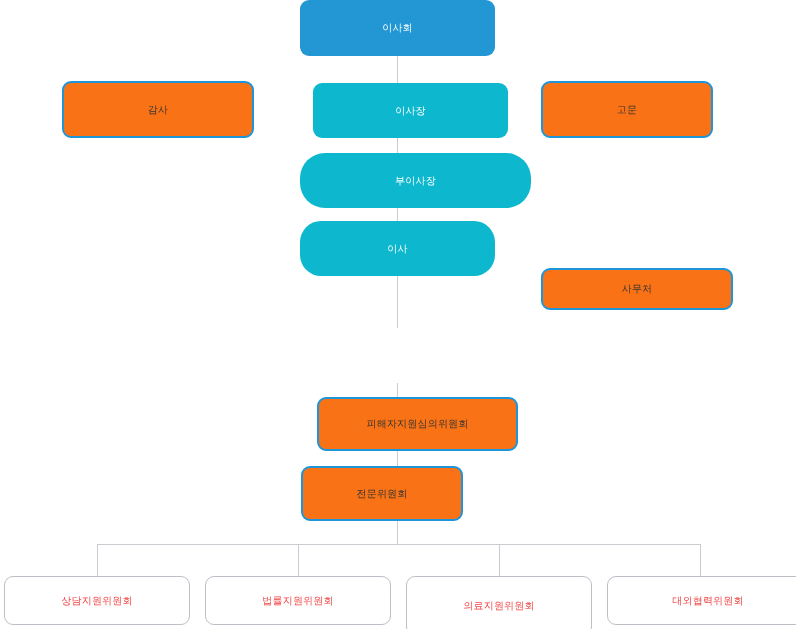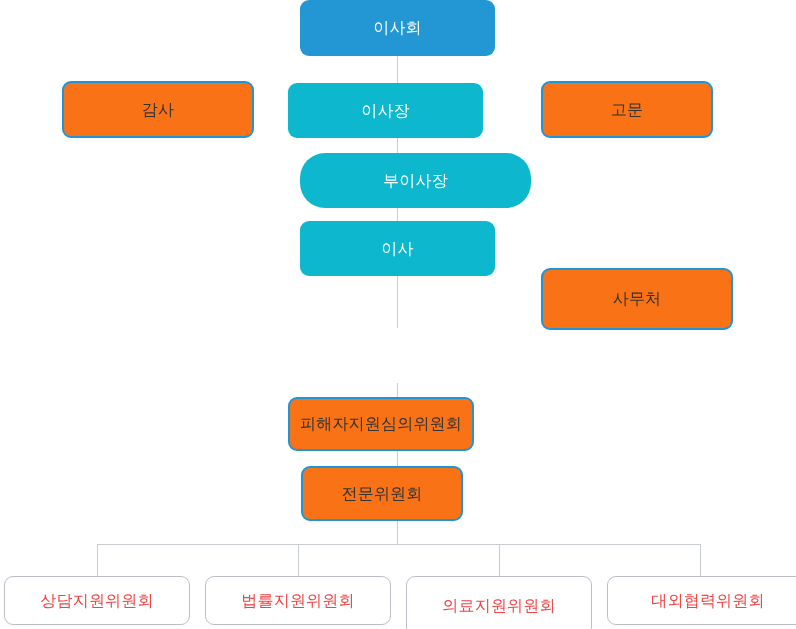--- a/index.html
+++ b/index.html
@@ -34,21 +34,21 @@
 
   
   .node {
     position: absolute;
     box-sizing: border-box;
     display: flex;
     align-items: center;
     justify-content: center;
     text-align: center;
     border-radius: 9px;
-    font-size: 16px;
+    font-size: 10px;
     line-height: 1.2;
     letter-spacing: 0.2px;
     white-space: nowrap;
   }
 
   
   .node.fill-primary {
     background: #2397d4;
     color: #ffffff;
     border: none;
@@ -91,42 +91,42 @@
   <div class="vline" style="left:700px; top:544px; height:32px;"></div>
 
   <div class="node fill-primary" style="left:300px; top:0px; width:195px; height:56px;">
     <span>이사회</span>
   </div>
 
   <div class="node outline-blue" style="left:62px; top:81px; width:192px; height:57px;">
     <span>감사</span>
   </div>
 
-  <div class="node fill-accent" style="left:288px; top:83px; width:195px; height:55px;">
+  <div class="node fill-accent" style="left:313px; top:83px; width:195px; height:55px;">
     <span>이사장</span>
   </div>
 
   <div class="node outline-blue" style="left:541px; top:81px; width:172px; height:57px;">
     <span>고문</span>
   </div>
 
   <div class="node fill-accent" style="left:300px; top:153px; width:231px; height:55px;border-radius:25px;">
     <span>부이사장</span>
   </div>
 
-  <div class="node fill-accent" style="left:300px; top:221px; width:195px; height:55px;">
+  <div class="node fill-accent" style="left:300px; top:221px; width:195px; height:55px;border-radius:21px;">
     <span>이사</span>
   </div>
 
-  <div class="node outline-blue" style="left:541px; top:268px; width:192px; height:62px;">
+  <div class="node outline-blue" style="left:541px; top:268px; width:192px; height:42px;">
     <span>사무처</span>
   </div>
 
 
-  <div class="node outline-blue" style="left:288px; top:397px; width:186px; height:54px;">
+  <div class="node outline-blue" style="left:317px; top:397px; width:201px; height:54px;">
     <span>피해자지원심의위원회</span>
   </div>
 
   <div class="node outline-blue" style="left:301px; top:466px; width:162px; height:55px;">
     <span>전문위원회</span>
   </div>
 
   <div class="node outline-gray" style="left:4px; top:576px; width:186px; height:49px;">
     <span>상담지원위원회</span>
   </div>

